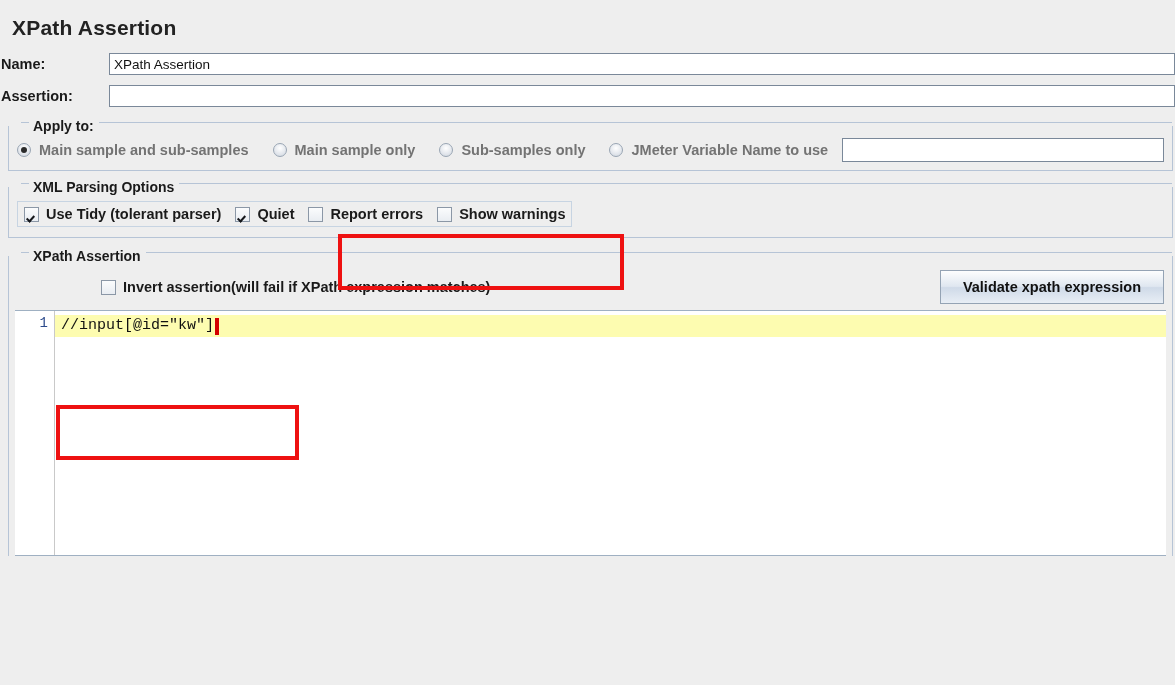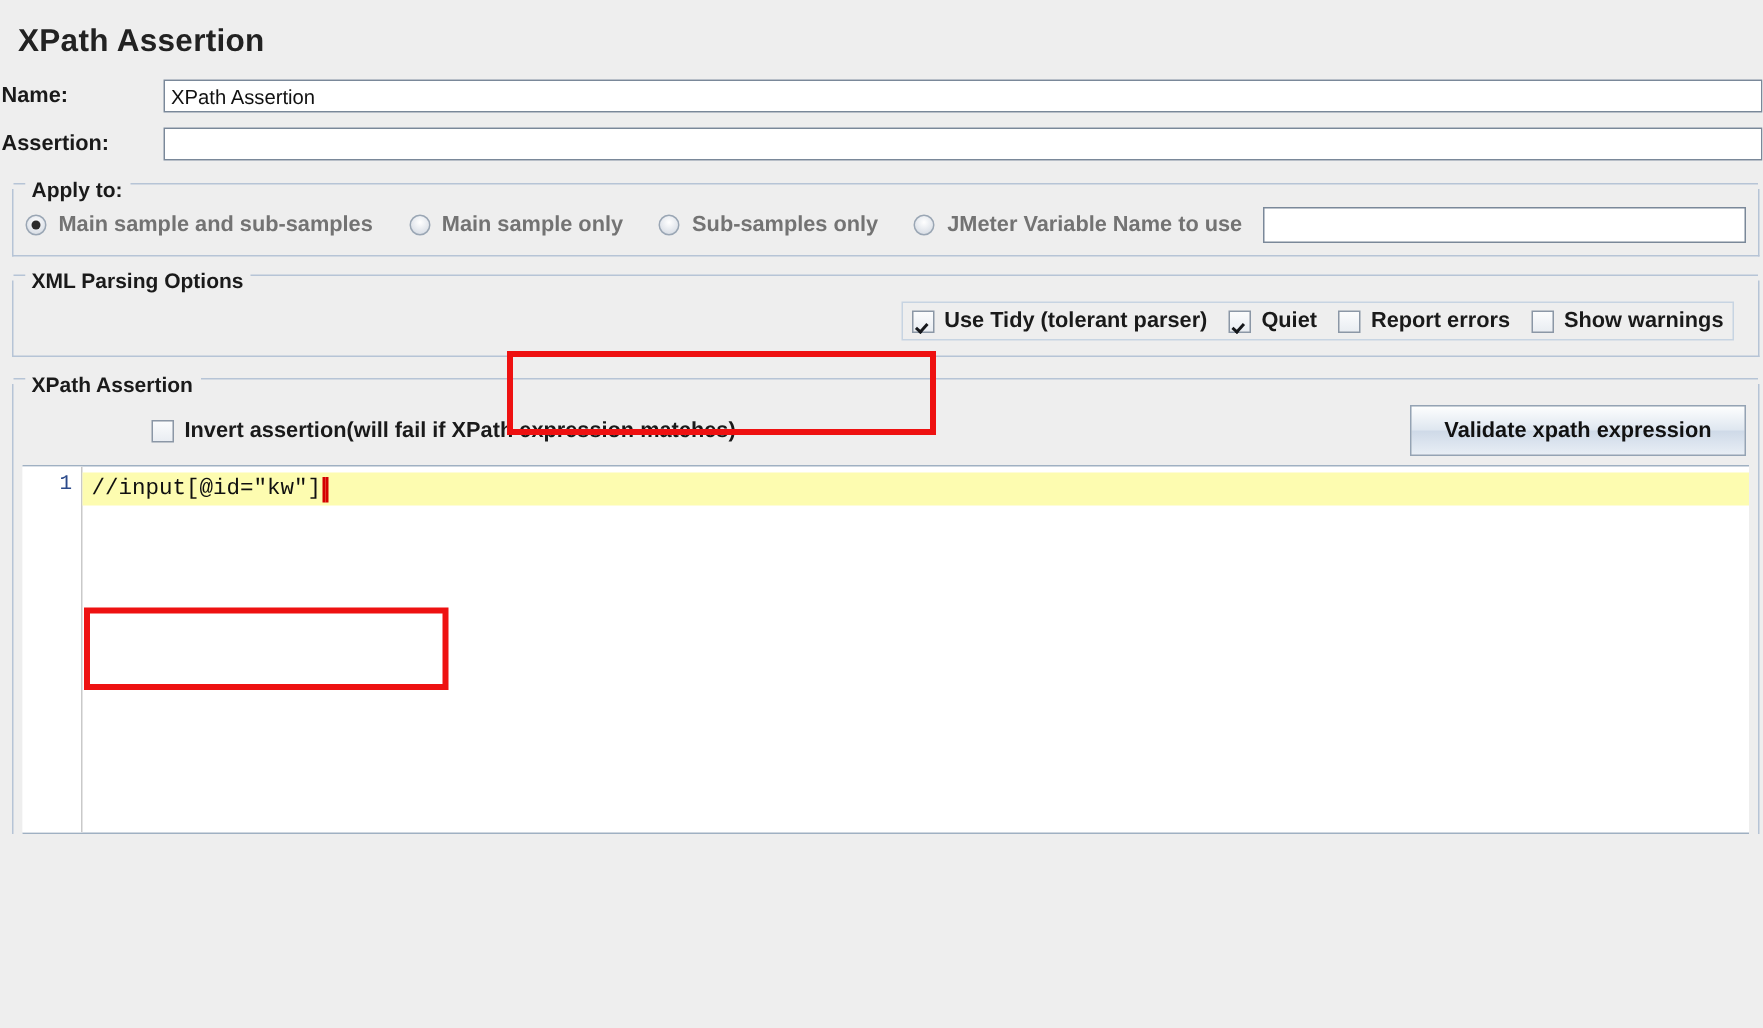--- a/index.html
+++ b/index.html
@@ -60,21 +60,21 @@
   .group {
     position: relative;
     margin: 6px 2px 0 8px;
     border: 1px solid #b6c4d6;
     border-top: none;
     background: #eeeeee;
   }
   .group-title-bar {
     position: absolute;
     top: -9px;
-    left: 0;
+    left: 12px;
     right: 0;
     height: 18px;
     display: flex;
     align-items: center;
     pointer-events: none;
   }
   .group-title-bar .stub {
     width: 8px;
     height: 1px;
     background: #b6c4d6;
@@ -191,21 +191,21 @@
     color: #1a1a1a;
   }
   .disabled .cbox {
     border-color: #b9bfc7;
     background: #eff1f4;
   }
   .disabled .cb-label { color: #9aa0a8; }
 
   .parsing-rows {
     display: flex;
-    flex-direction: column;
+    flex-direction: row;
     align-items: flex-end;
     gap: 6px;
     padding-right: 8px;
   }
 
   
   .invert-row {
     display: flex;
     align-items: center;
     justify-content: space-between;

